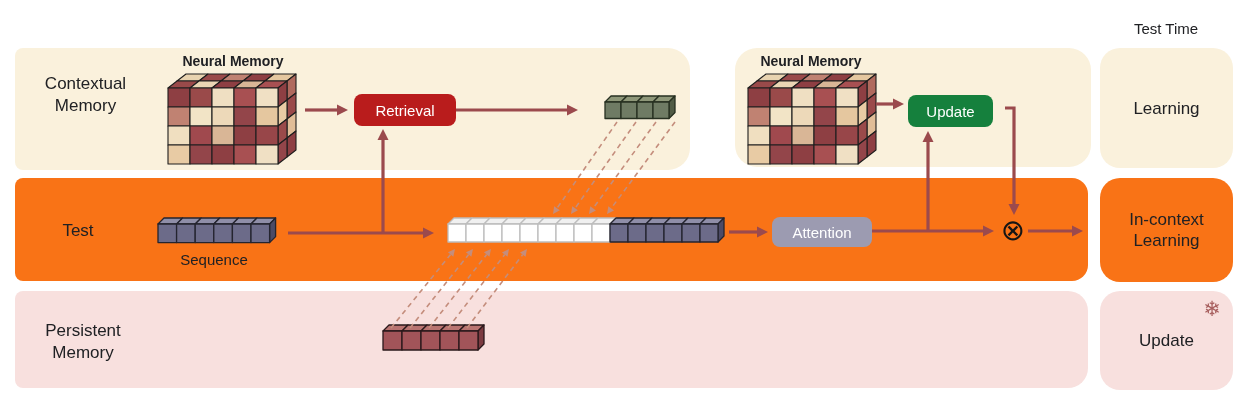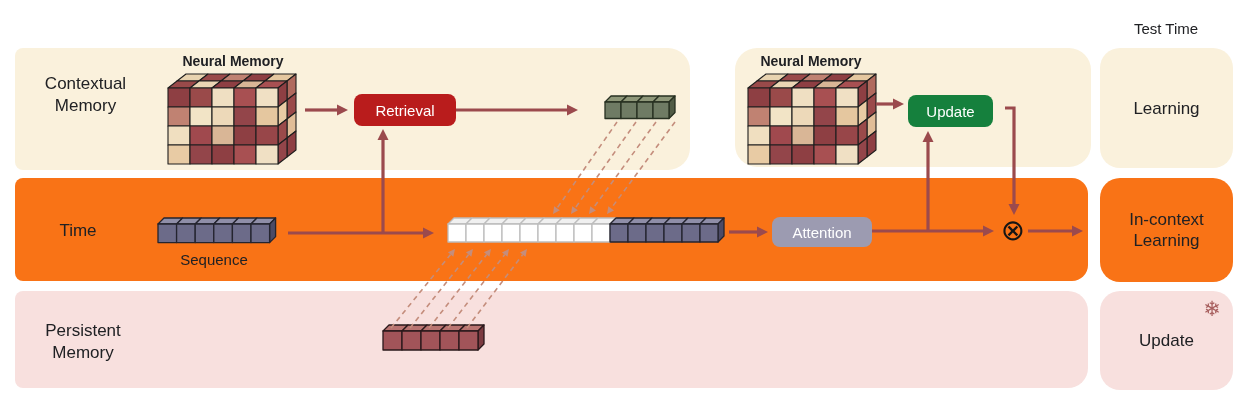--- a/index.html
+++ b/index.html
@@ -70,21 +70,21 @@
   </div>
   <div class="tt-box band-pink" id="tt-fixed">
     <span>Update</span>
   </div>
   <div id="snowflake">❄</div>
 
   <div class="row-label" id="lbl-contextual">
     <span>Contextual</span><br>
     <span>Memory</span>
   </div>
-  <div class="row-label" id="lbl-core">Time</div>
+  <div class="row-label" id="lbl-core">Test</div>
   <div class="row-label" id="lbl-persistent">
     <span>Persistent</span><br>
     <span>Memory</span>
   </div>
 
   <svg id="gfx" width="1250" height="411" viewBox="0 0 1250 411">
       <g>
         <polygon points="177,81 186,74 208,74 199,81" fill="#E8D3B0" stroke="#1E1E1E" stroke-width="1.1" stroke-linejoin="round"></polygon>
         <polygon points="199,81 208,74 230,74 221,81" fill="#9A4A4A" stroke="#1E1E1E" stroke-width="1.1" stroke-linejoin="round"></polygon>
         <polygon points="221,81 230,74 252,74 243,81" fill="#C08272" stroke="#1E1E1E" stroke-width="1.1" stroke-linejoin="round"></polygon>

